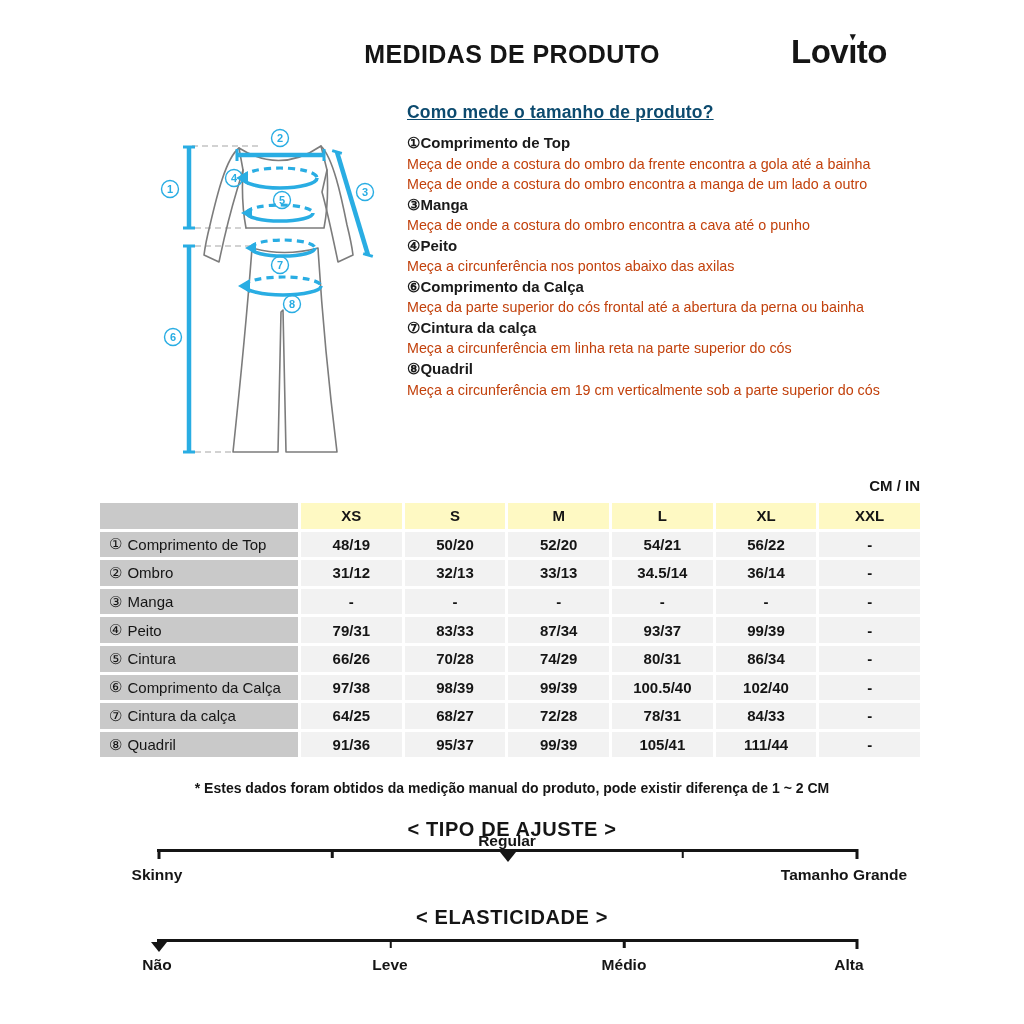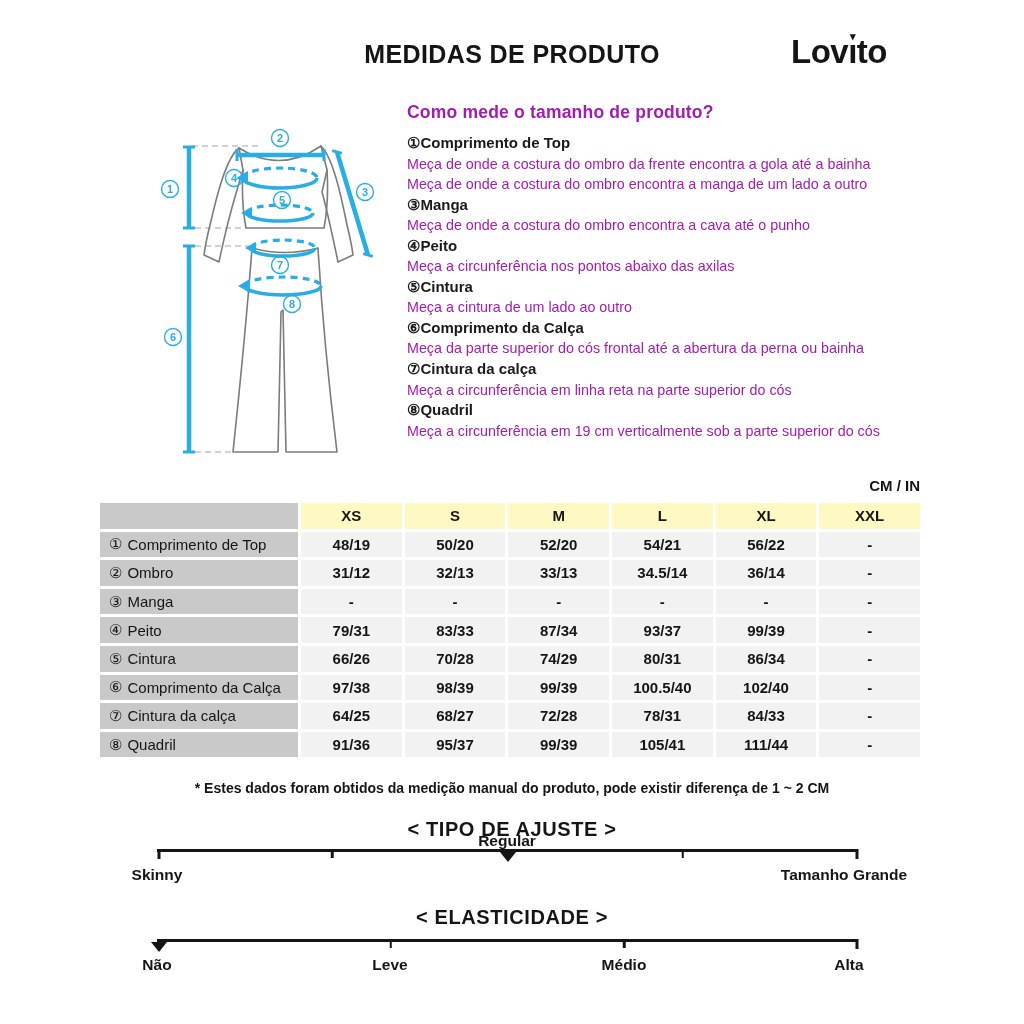--- a/index.html
+++ b/index.html
@@ -7,23 +7,23 @@
   .page{position:relative;width:1024px;height:1024px;background:#fff;overflow:hidden;}
 
   .title{position:absolute;top:40px;left:0;width:100%;text-align:center;
          font-size:25px;font-weight:800;letter-spacing:.4px;}
   .logo{position:absolute;top:33px;left:791px;font-size:33px;font-weight:800;letter-spacing:-.5px;}
   .logo .iwrap{position:relative;display:inline-block;}
   .logo .idot{position:absolute;left:50%;transform:translateX(-50%);top:-2px;font-size:11px;line-height:1;}
 
   
   .guide{position:absolute;left:407px;top:102px;width:520px;}
-  .guide h2{margin:0 0 10px 0;font-size:17.5px;font-weight:800;letter-spacing:.2px;color:#a21caf;}
+  .guide h2{margin:0 0 10px 0;font-size:17.5px;font-weight:800;letter-spacing:.2px;color:#0c4a6e;text-decoration:underline;}
   .g-title{font-size:15px;font-weight:700;line-height:20.5px;color:#1a1a1a;}
-  .g-desc{font-size:14.3px;color:#a21caf;line-height:20.6px;}
+  .g-desc{font-size:14.3px;color:#c2410c;line-height:20.6px;}
 
   .unit{position:absolute;top:477px;right:104px;font-size:15px;font-weight:700;text-align:center;}
 
   
   .sizes{position:absolute;left:100px;top:503px;width:820px;display:grid;
          grid-template-columns:198px repeat(6,1fr);gap:3px;}
   .cell{height:25.6px;display:flex;align-items:center;justify-content:center;font-size:15px;}
   .hdr{background:#fef9c3;font-weight:700;}
   .corner{background:#c9c9c9;}
   .rlabel{background:#c9c9c9;justify-content:flex-start;padding-left:9px;font-weight:400;}
@@ -136,24 +136,20 @@
     </div>
     <div class="g-item">
       <div class="g-title"><span>③</span><span>Manga</span></div>
       <div class="g-desc">Meça de onde a costura do ombro encontra a cava até o punho</div>
     </div>
     <div class="g-item">
       <div class="g-title"><span>④</span><span>Peito</span></div>
       <div class="g-desc">Meça a circunferência nos pontos abaixo das axilas</div>
     </div>
     <div class="g-item">
-      <div class="g-title"><span>⑤</span><span>Cintura</span></div>
-      <div class="g-desc">Meça a cintura de um lado ao outro</div>
-    </div>
-    <div class="g-item">
       <div class="g-title"><span>⑥</span><span>Comprimento da Calça</span></div>
       <div class="g-desc">Meça da parte superior do cós frontal até a abertura da perna ou bainha</div>
     </div>
     <div class="g-item">
       <div class="g-title"><span>⑦</span><span>Cintura da calça</span></div>
       <div class="g-desc">Meça a circunferência em linha reta na parte superior do cós</div>
     </div>
     <div class="g-item">
       <div class="g-title"><span>⑧</span><span>Quadril</span></div>
       <div class="g-desc">Meça a circunferência em 19 cm verticalmente sob a parte superior do cós</div>

